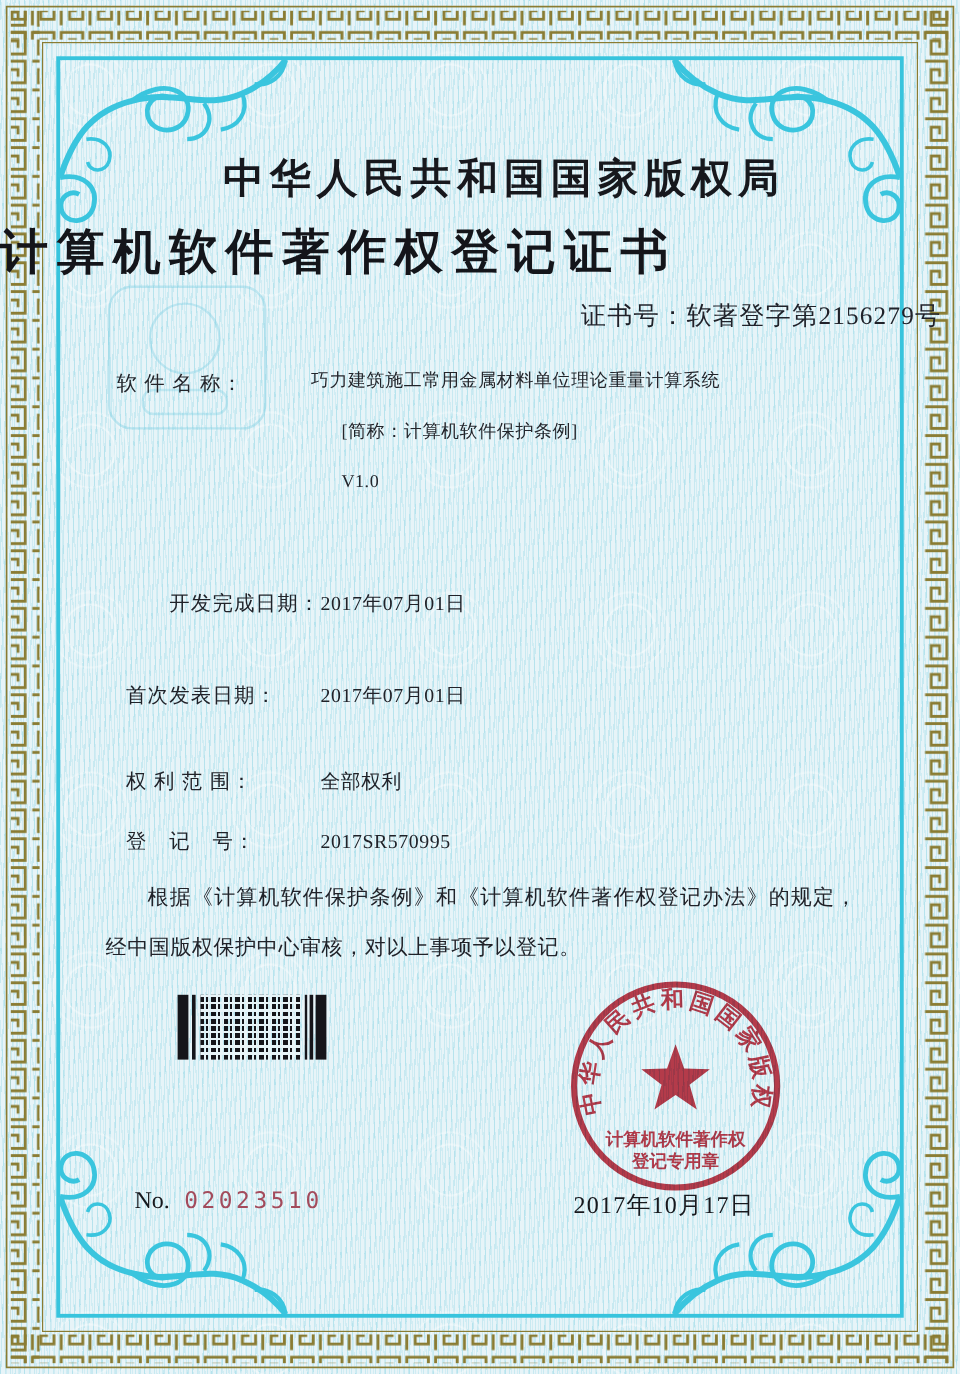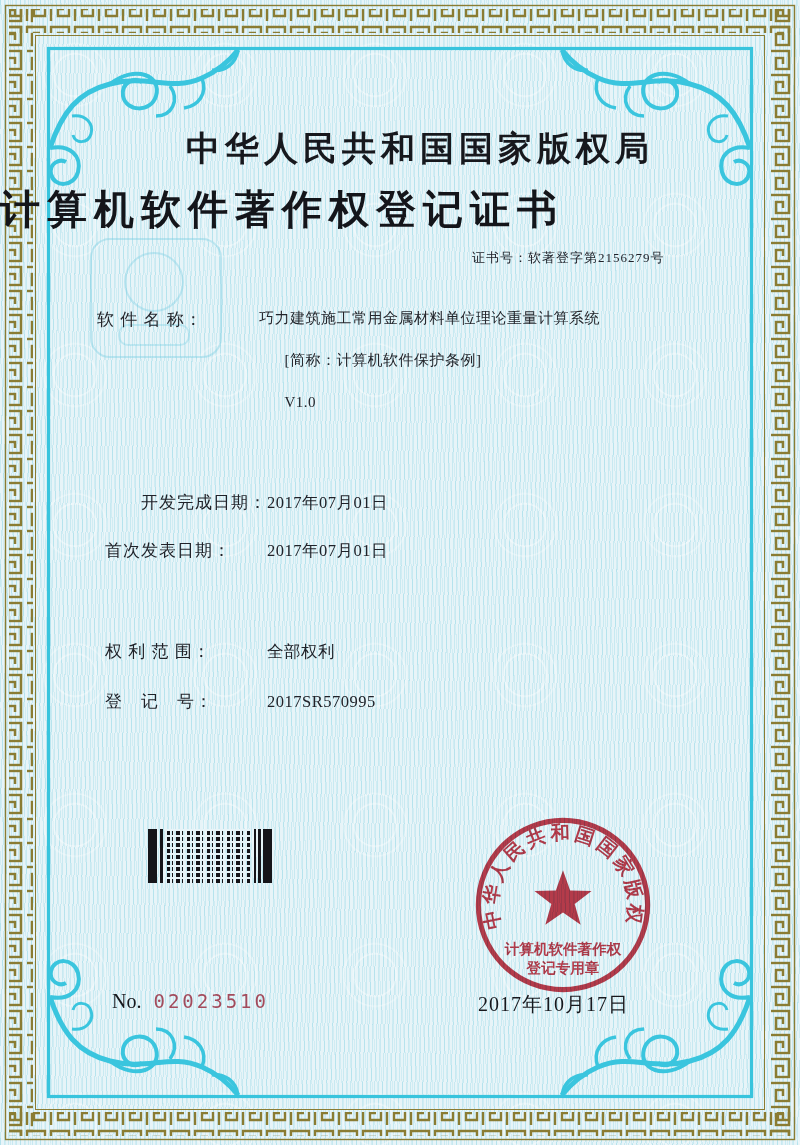--- a/index.html
+++ b/index.html
@@ -26,32 +26,32 @@
 
   .authority{
     left:0;right:0;top:126px;text-align:center;
     font-size:34px;font-weight:700;letter-spacing:5px;color:#17181d;
   }
   .doc-title{
     left:0;right:0;top:182px;
     font-size:40px;font-weight:700;letter-spacing:7px;color:#14151a;
   }
   .cert-no{
-    left:472px;top:249px;font-size:13px;letter-spacing:1px;color:#20222a;
+    left:484px;top:249px;font-size:21px;letter-spacing:1px;color:#20222a;
     white-space:pre;
   }
   .field-row{left:88px;white-space:pre;font-size:17px;color:#202229;}
   .field-row .lbl{display:inline-block;min-width:162px;letter-spacing:1px;}
   .field-row .val{font-size:16.5px;letter-spacing:0.5px;}
   .software-block{left:80px;top:288px;white-space:pre;font-size:17px;}
   .software-block .lbl{display:inline-block;vertical-align:top;min-width:162px;letter-spacing:1px;}
   .software-val{display:inline-block;vertical-align:top;font-size:15px;line-height:21px;letter-spacing:0.5px;}
   .r-owner{top:377px;}
   .r-dev{top:471px;text-align:right;}
-  .r-pub{top:519px;}
+  .r-pub{top:548px;}
   .r-acq{top:569px;}
   .r-scope{top:620px;}
   .r-reg{top:670px;}
 
   .statement{
     left:88px;top:726px;width:626px;
     font-size:17.5px;line-height:42px;letter-spacing:0.5px;
     text-align:justify;text-indent:2em;color:#202229;
   }
 
@@ -157,20 +157,21 @@
   <div class="abs field-row r-pub">
     <span class="lbl">首次发表日期：</span><span class="val">2017年07月01日</span>
   </div>
   <div class="abs field-row r-scope">
     <span class="lbl">权 利 范 围：</span><span class="val">全部权利</span>
   </div>
   <div class="abs field-row r-reg">
     <span class="lbl">登　记　号：</span><span class="val">2017SR570995</span>
   </div>
 
+  <div class="abs statement">根据《计算机软件保护条例》和《计算机软件著作权登记办法》的规定，经中国版权保护中心审核，对以上事项予以登记。</div>
 
   <div class="abs barcode">
     <div class="b b1"></div>
     <div class="b b2"></div>
     <div class="barcode-noise"></div>
     <div class="b b3"></div>
     <div class="b b4"></div>
     <div class="b b5"></div>
   </div>
 

